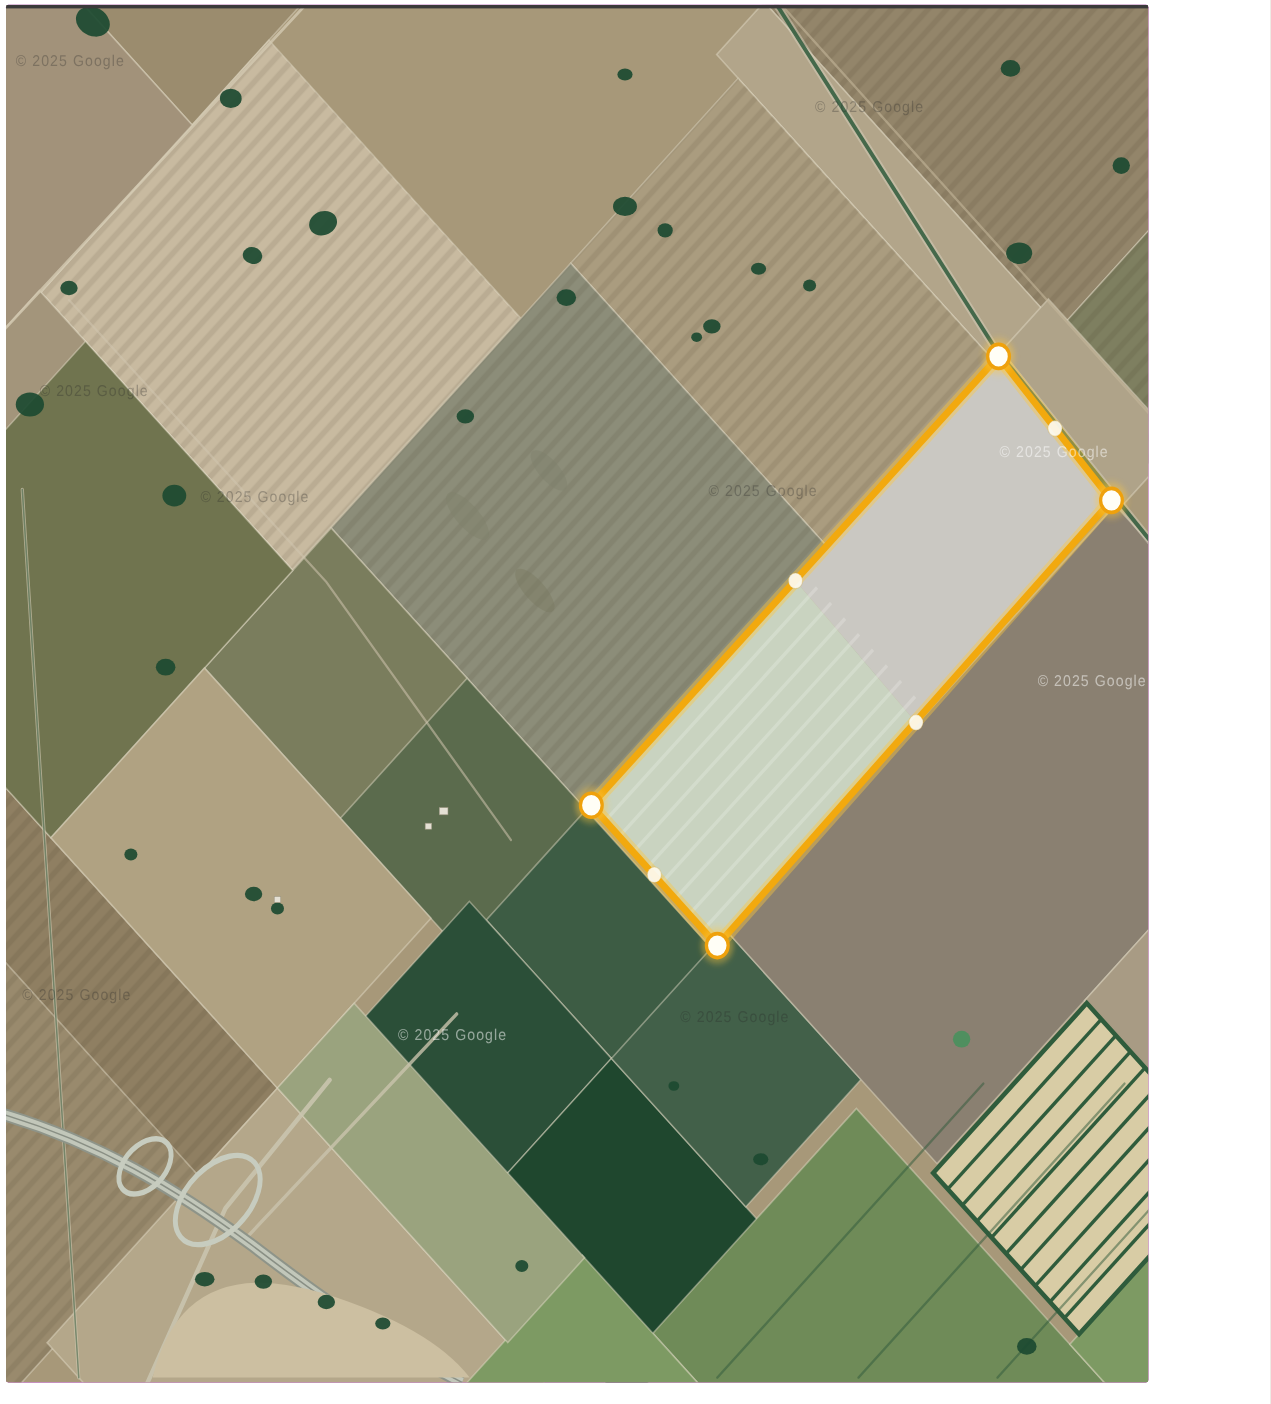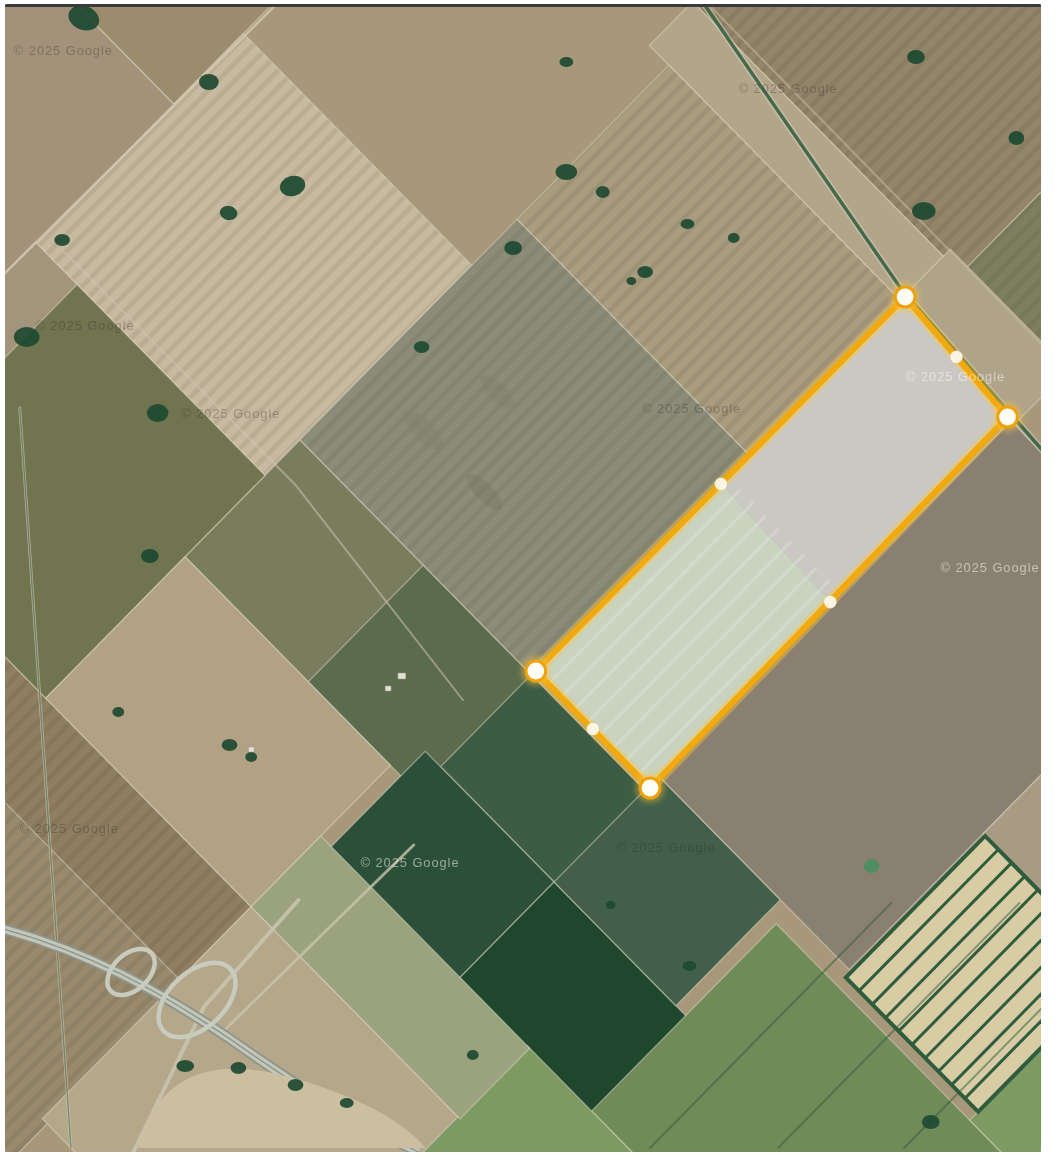--- a/index.html
+++ b/index.html
@@ -1,21 +1,21 @@
 <!DOCTYPE html>
 <html><head>
 <meta charset="utf-8">
 <style>
   html,body{margin:0;padding:0;}
   body{
     width:1059px;height:1170px;position:relative;background:#ffffff;
     font-family:"Liberation Sans",sans-serif;overflow:hidden;
   }
   .map-frame{
-    position:absolute;left:5px;top:4px;width:1036px;height:1148px;
+    position:absolute;left:5px;top:4px;width:952px;height:1148px;
     background:#a21caf;border-radius:2px;overflow:hidden;
   }
   .map-frame svg{display:block;width:100%;height:100%;}
   .wm{font-family:"Liberation Sans",sans-serif;font-size:13px;letter-spacing:1px;}
   .wm.d{fill:rgba(40,40,40,0.30);}
   .wm.l{fill:rgba(255,255,255,0.50);}
 </style>
 </head>
 <body>
 

